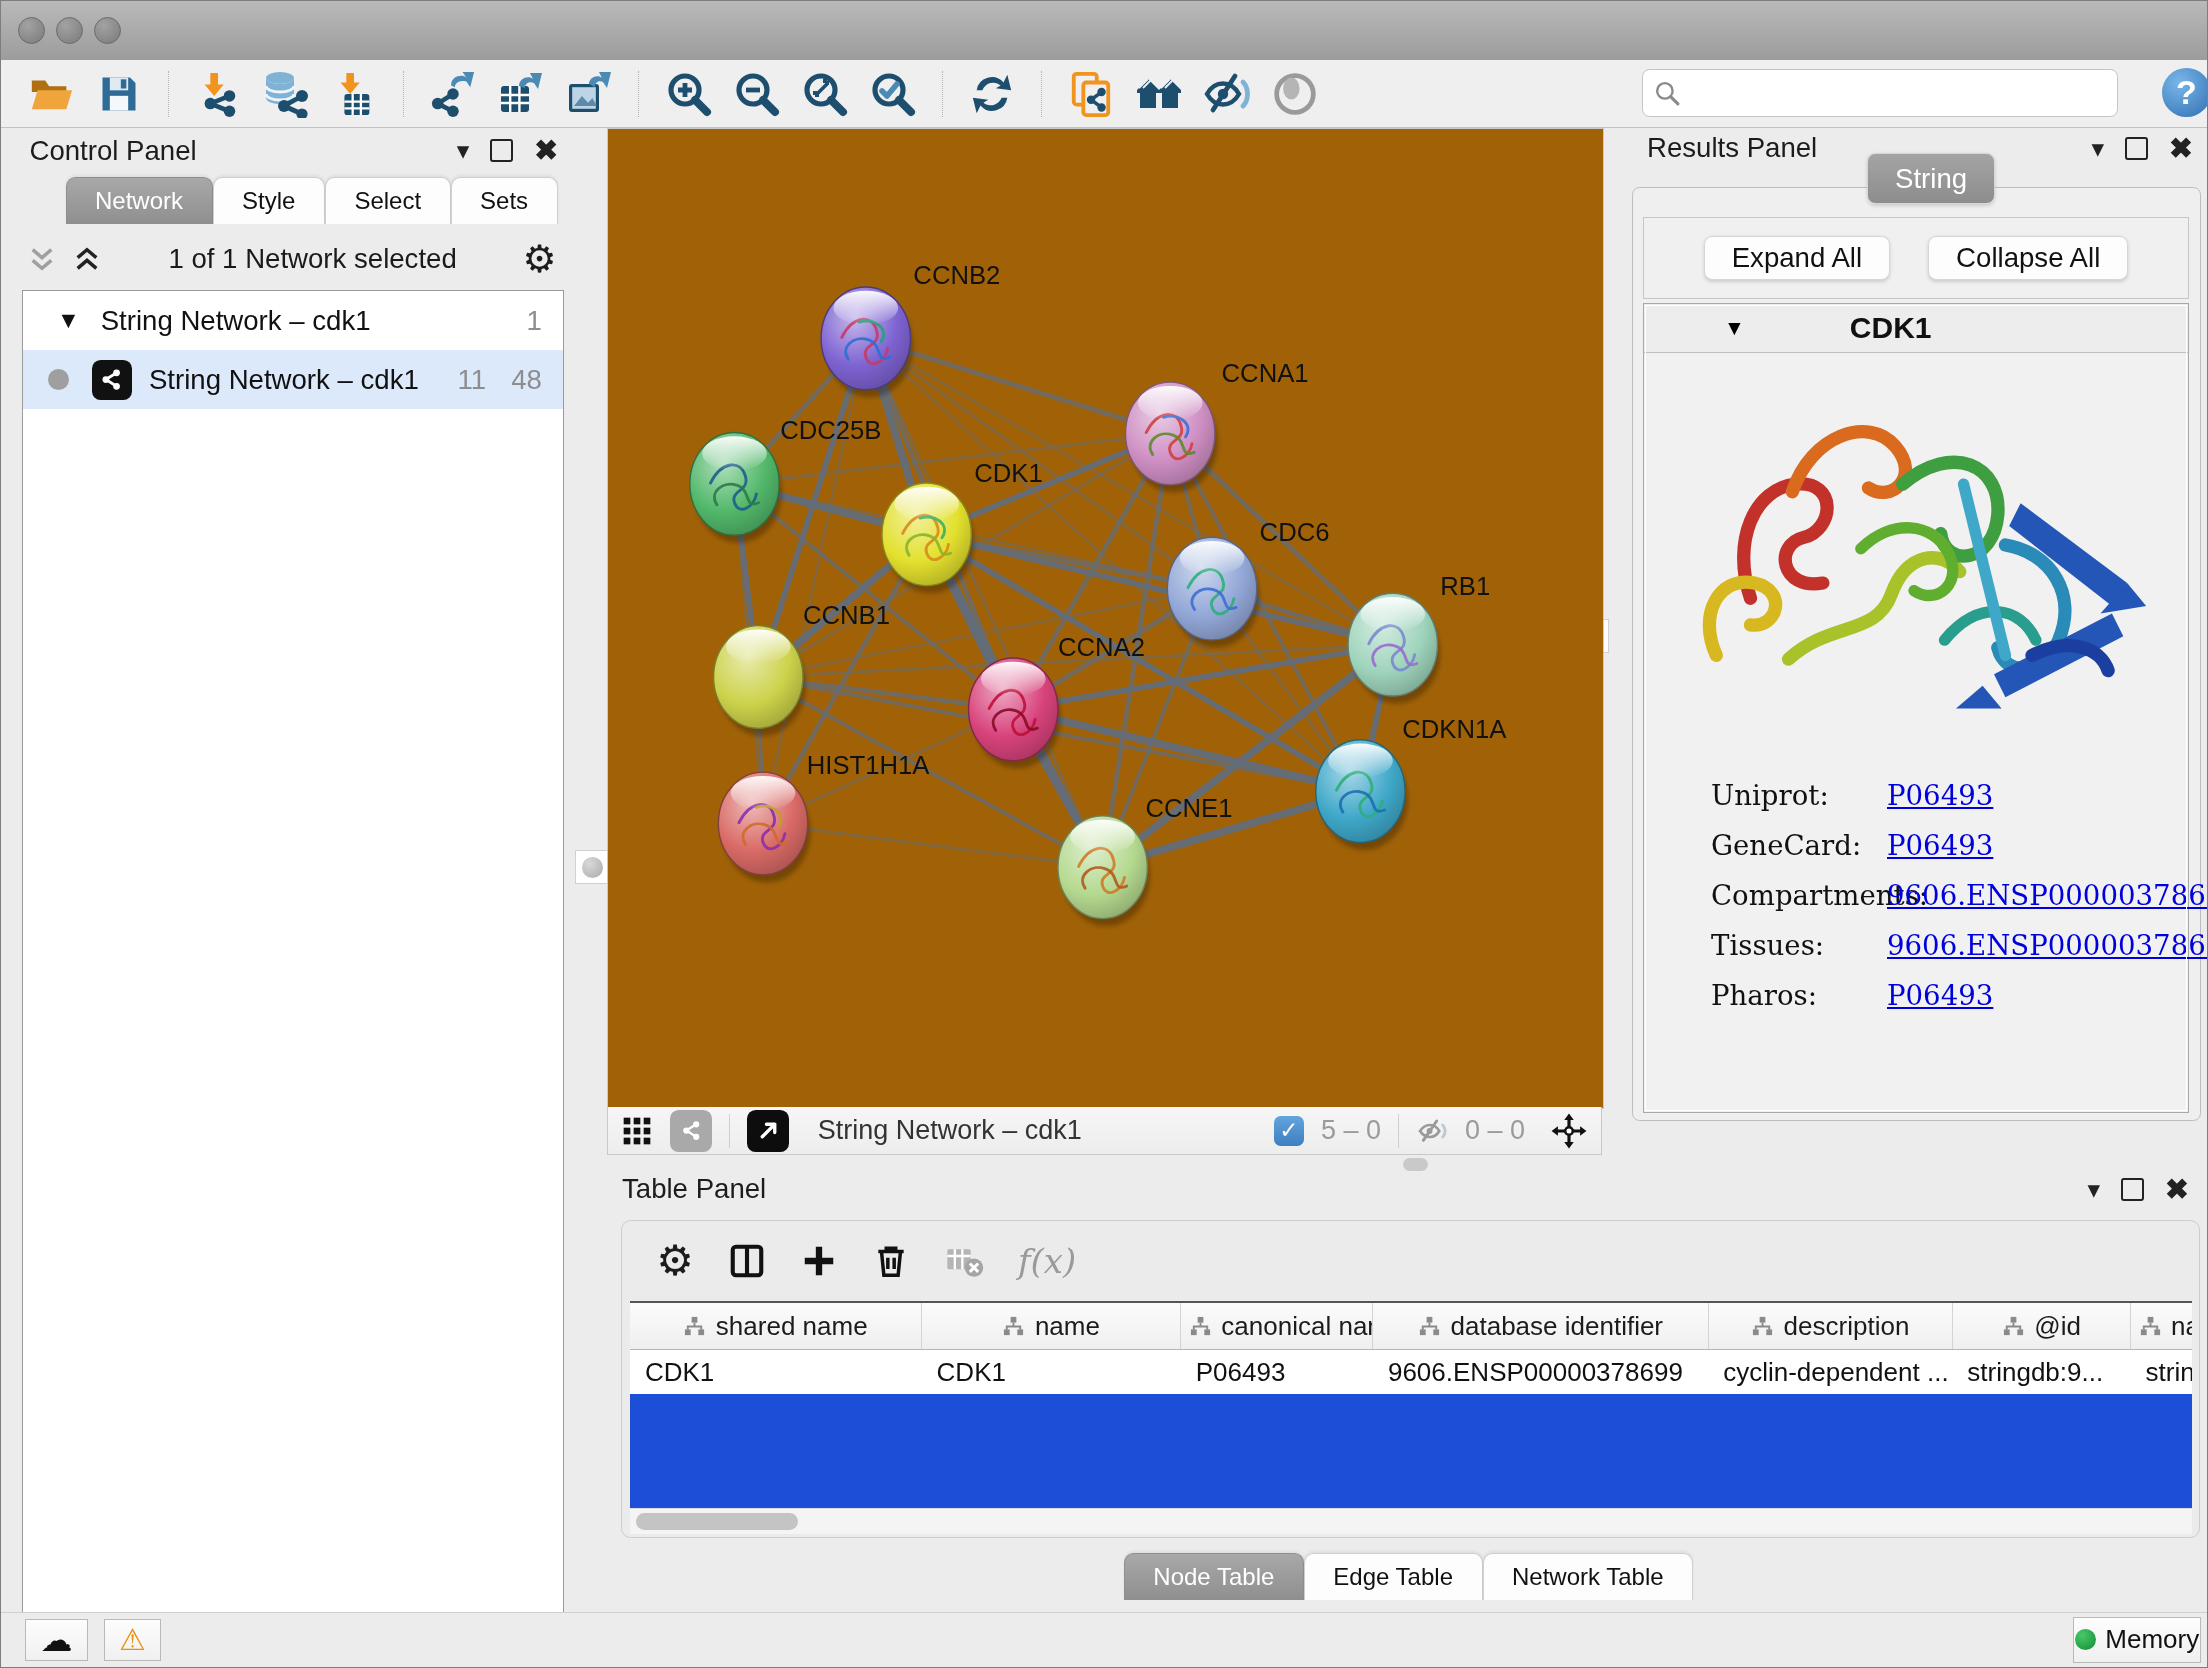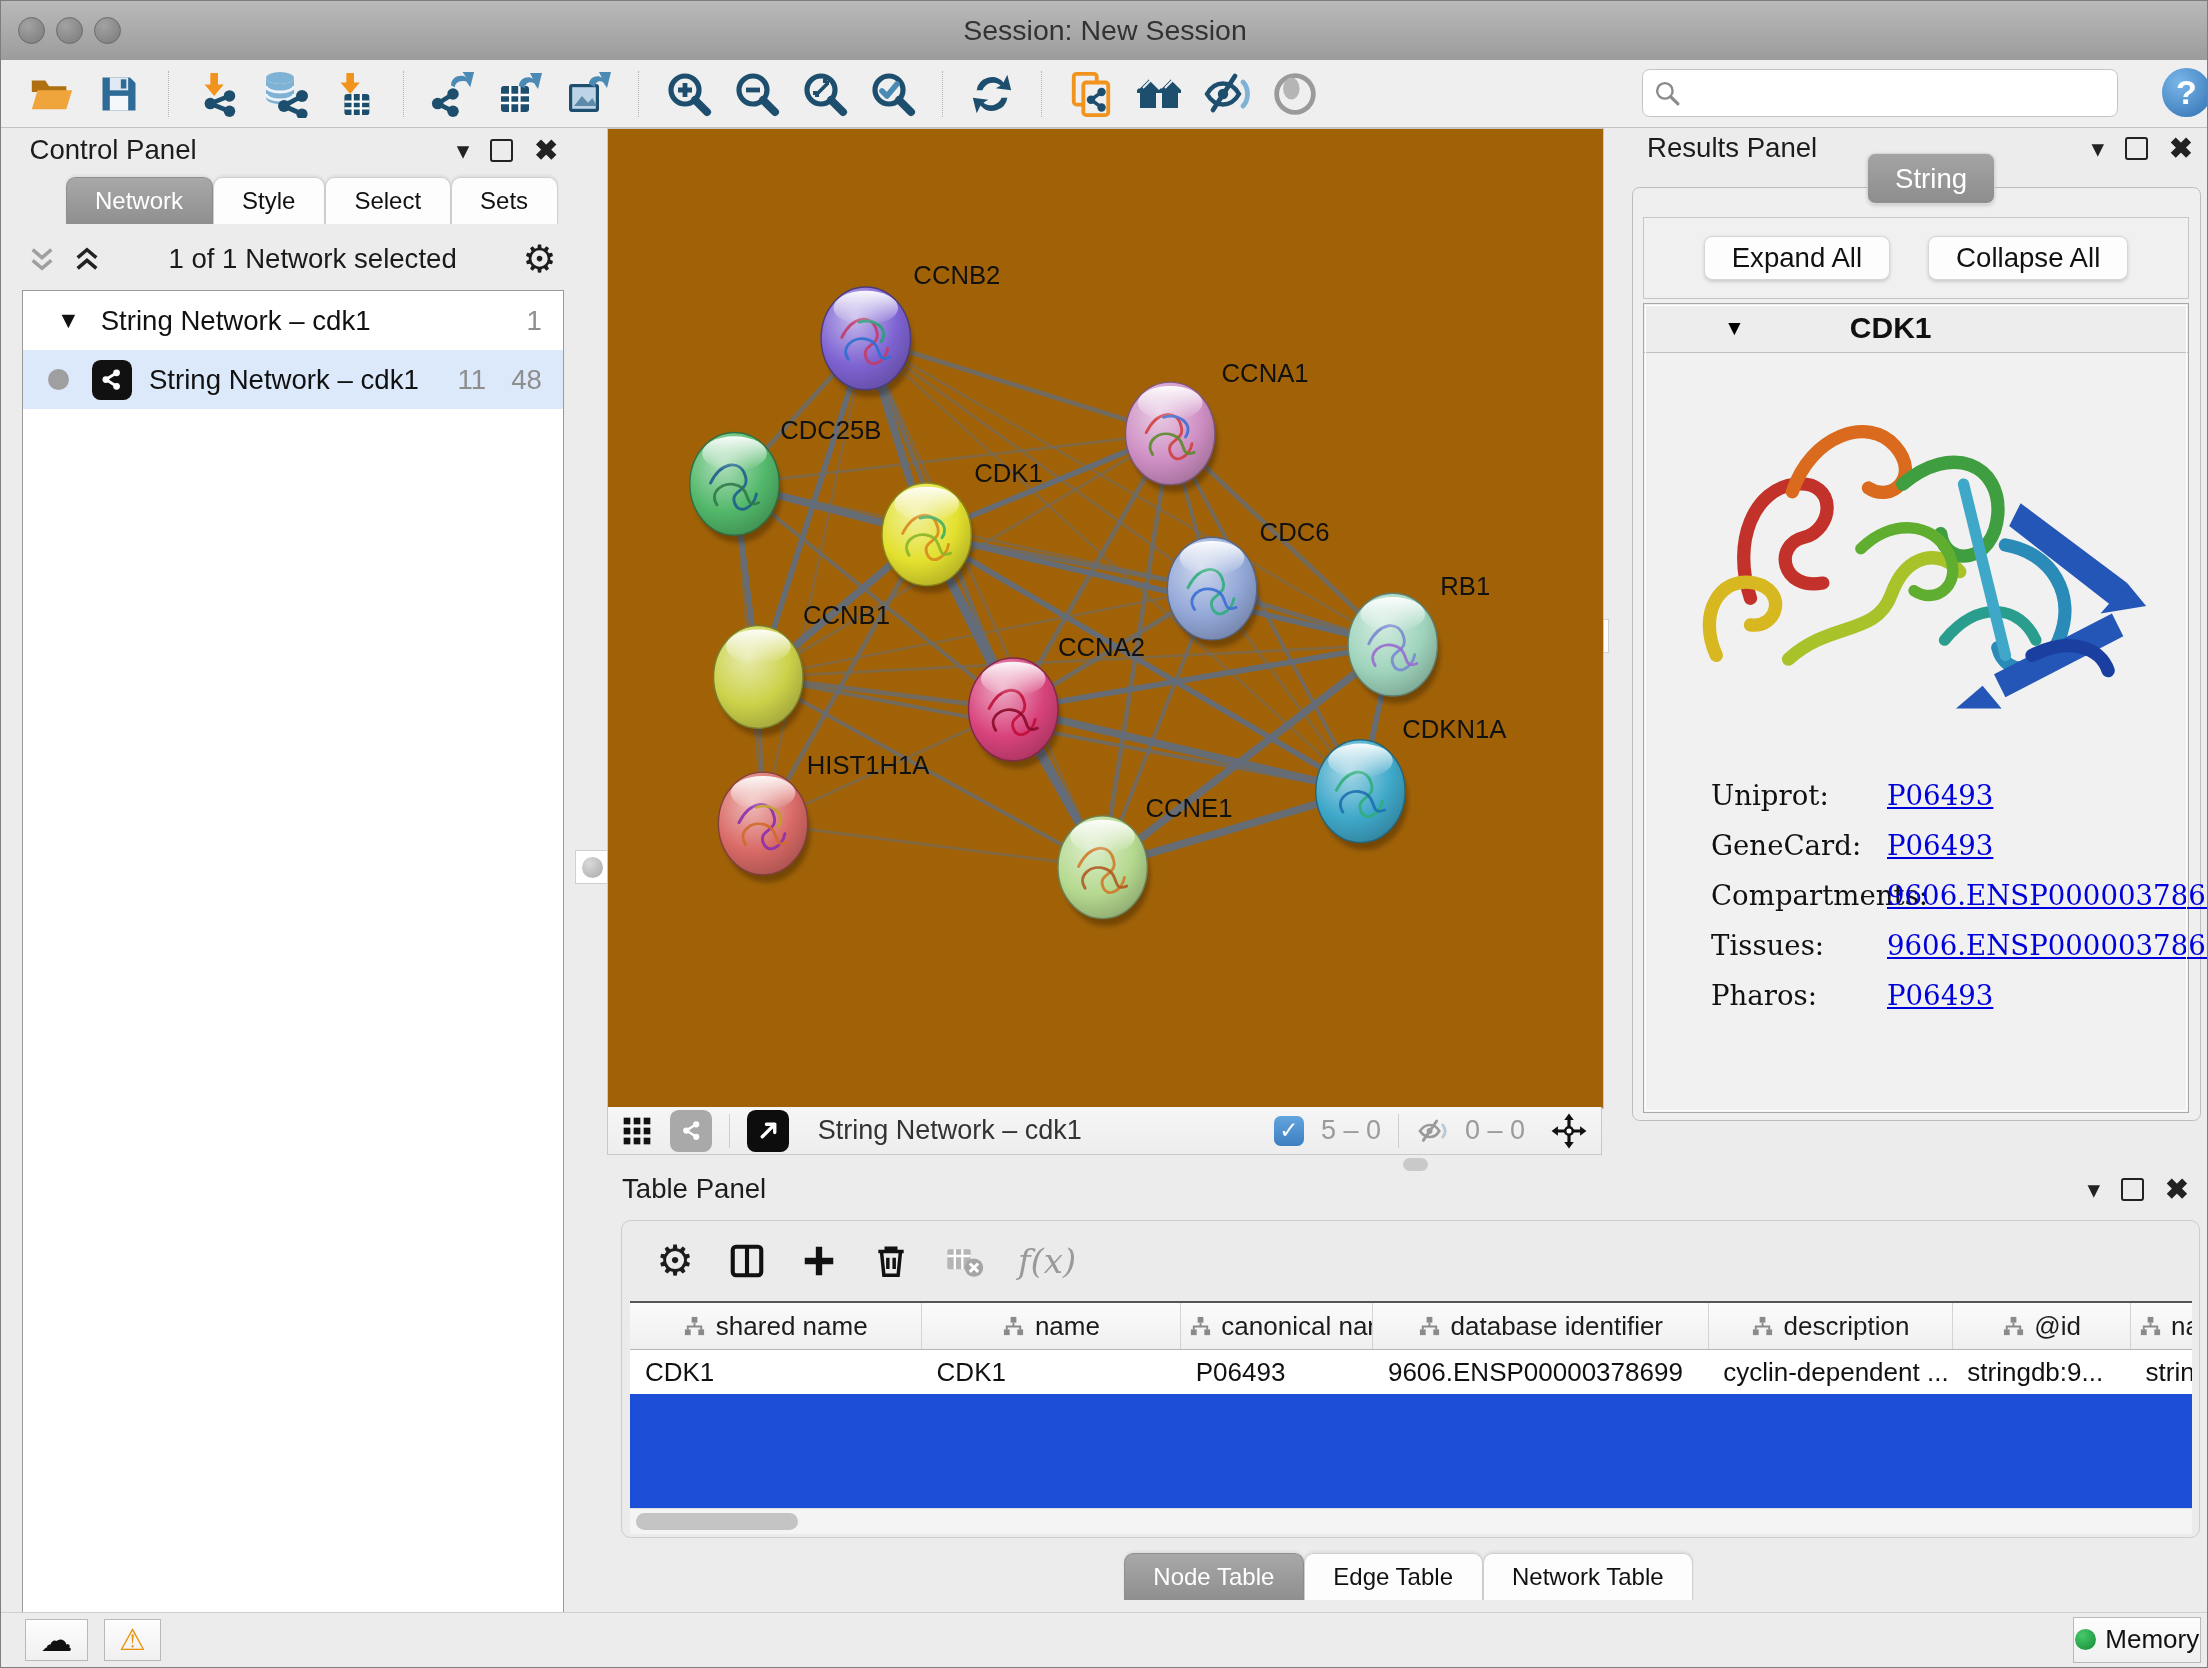--- a/index.html
+++ b/index.html
@@ -88,21 +88,20 @@
 </style>
 </head>
 <body>
 
 <div class="window">
 
   <div class="abs titlebar">
     <span class="abs tl" style="left:17px;top:16px"></span>
     <span class="abs tl" style="left:55px;top:16px"></span>
     <span class="abs tl" style="left:93px;top:16px"></span>
-    <div class="abs title-text">Session: New Session</div>
   </div>
 
   <div class="abs toolbar">
     <div class="tbtn">
       <svg width="46" height="46" viewBox="0 0 24 24">
           <path d="M2 5 h7 l2 3 h9 v3 H2 z" fill="#b06f10"></path>
           <path d="M2 20 L5 10 h18 l-3 10 z" fill="#f0a53c"></path>
         </svg>
     </div>
     <div class="tbtn">
@@ -251,21 +250,21 @@
   <div class="abs searchbox">
     <svg width="28.5" height="28.5" viewBox="0 0 24 24" stroke="#8a8a8a" fill="none">
         <circle cx="10" cy="10" r="6.5" stroke-width="2"></circle>
         <path d="M15 15 L21 21" stroke-width="2.6" stroke-linecap="round"></path>
       </svg>
     <input type="text" placeholder="" style="">
   </div>
   <div class="abs helpbtn">?</div>
 
   <div class="abs" style="left:9.5px;top:133px;width:561px;height:1459px">
-    <div style="display:flex;justify-content:space-between;padding:0 13.3px 0 19px">
+    <div style="display:flex;justify-content:space-between;align-items:center;padding:0 13.3px 0 19px">
       <span class="phead">Control Panel</span>
       <span class="pctl">
         <span class="dd">▾</span>
         <span class="sq"></span>
         <span class="xx">✖</span>
       </span>
     </div>
     <div class="tabrow" style="margin:9.5px 0 0 55px" id="cp-tabs">
         <div class="tab sel">Network</div>
         <div class="tab">Style</div>

